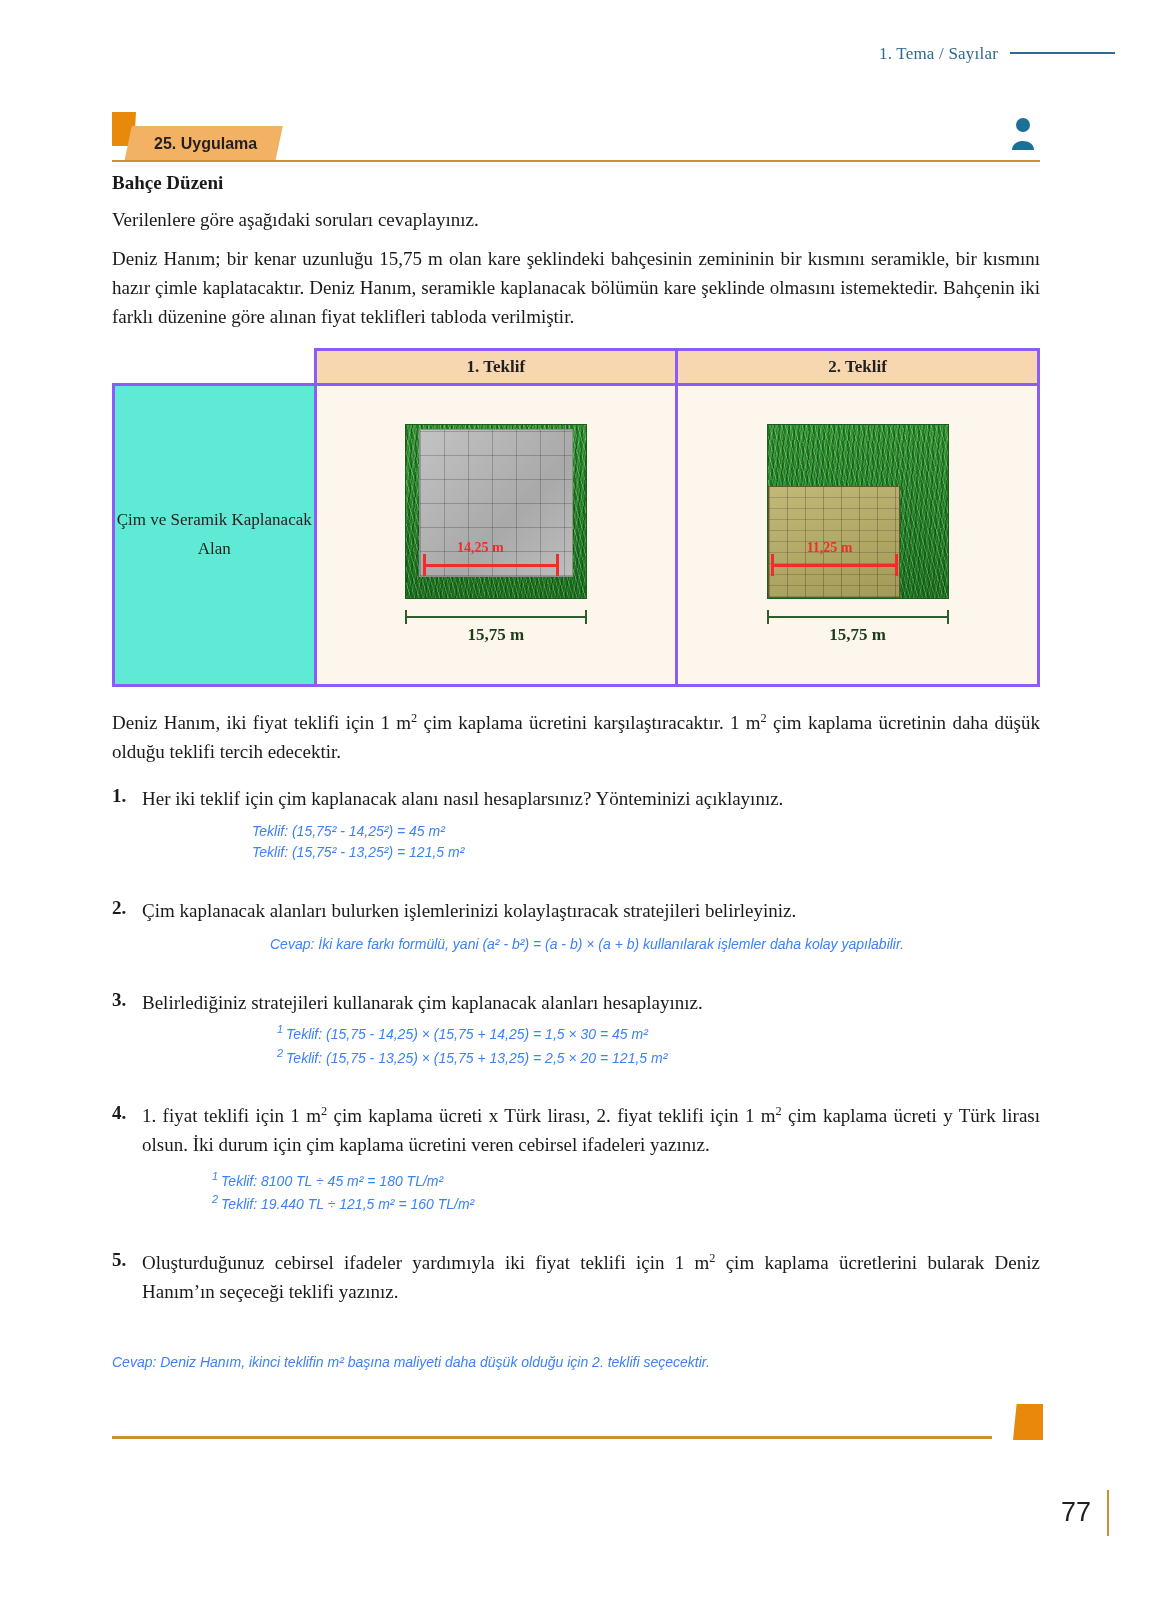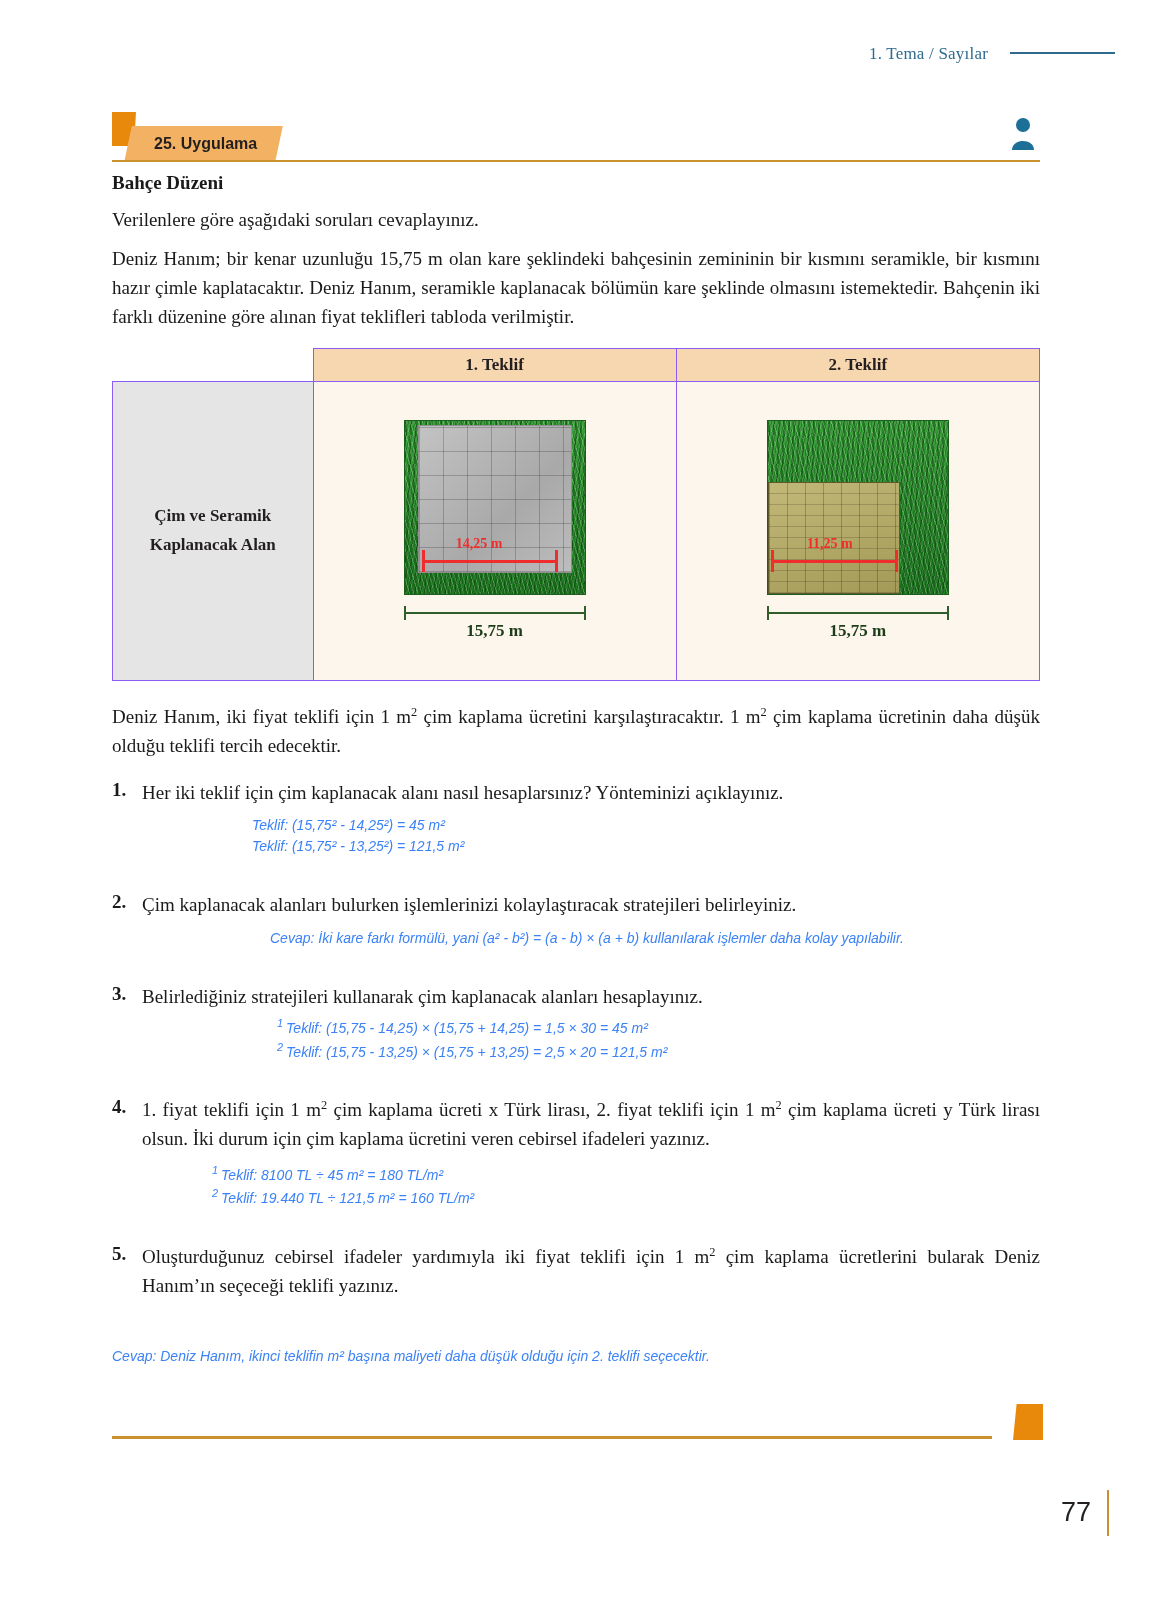--- a/index.html
+++ b/index.html
@@ -19,21 +19,21 @@
     overflow: hidden;
   }
 
   
   .running-head {
     position: absolute;
     top: 44px;
     right: 36px;
     display: flex;
     align-items: center;
-    gap: 12px;
+    gap: 2px;
   }
   .running-head .rh-text {
     font-family: "Liberation Serif", serif;
     font-size: 17px;
     color: #2e6b8f;
     white-space: nowrap;
     letter-spacing: .2px;
   }
   .running-head .rh-rule {
     display: inline-block;
@@ -118,41 +118,41 @@
   .sup { font-size: 0.65em; vertical-align: super; }
 
   
   .offer-table {
     margin: 16px 0 0 0;
     width: 928px;
     border-collapse: collapse;
     table-layout: fixed;
   }
   .offer-table td, .offer-table th {
-    border: 1px solid #8b5cf6;
+    border: 3px solid #8b5cf6;
     padding: 0;
   }
   .th-blank {
     background: #ffffff;
     border: none !important;
     width: 200px;
   }
   .th-offer {
     background: #f7d7af;
     font-family: "Liberation Serif", serif;
     font-weight: bold;
     font-size: 17px;
     text-align: center;
     height: 32px;
     color: #231f20;
   }
   .row-label {
-    background: #e5e5e5;
-    font-family: "Liberation Serif", serif;
-    font-weight: bold;
+    background: #5eead4;
+    font-family: "Liberation Serif", serif;
+    font-weight: normal;
     font-size: 17px;
     text-align: center;
     color: #231f20;
     line-height: 1.7;
   }
   .cell-diagram {
     background: #fdf6ed;
     height: 298px;
     vertical-align: middle;
   }

